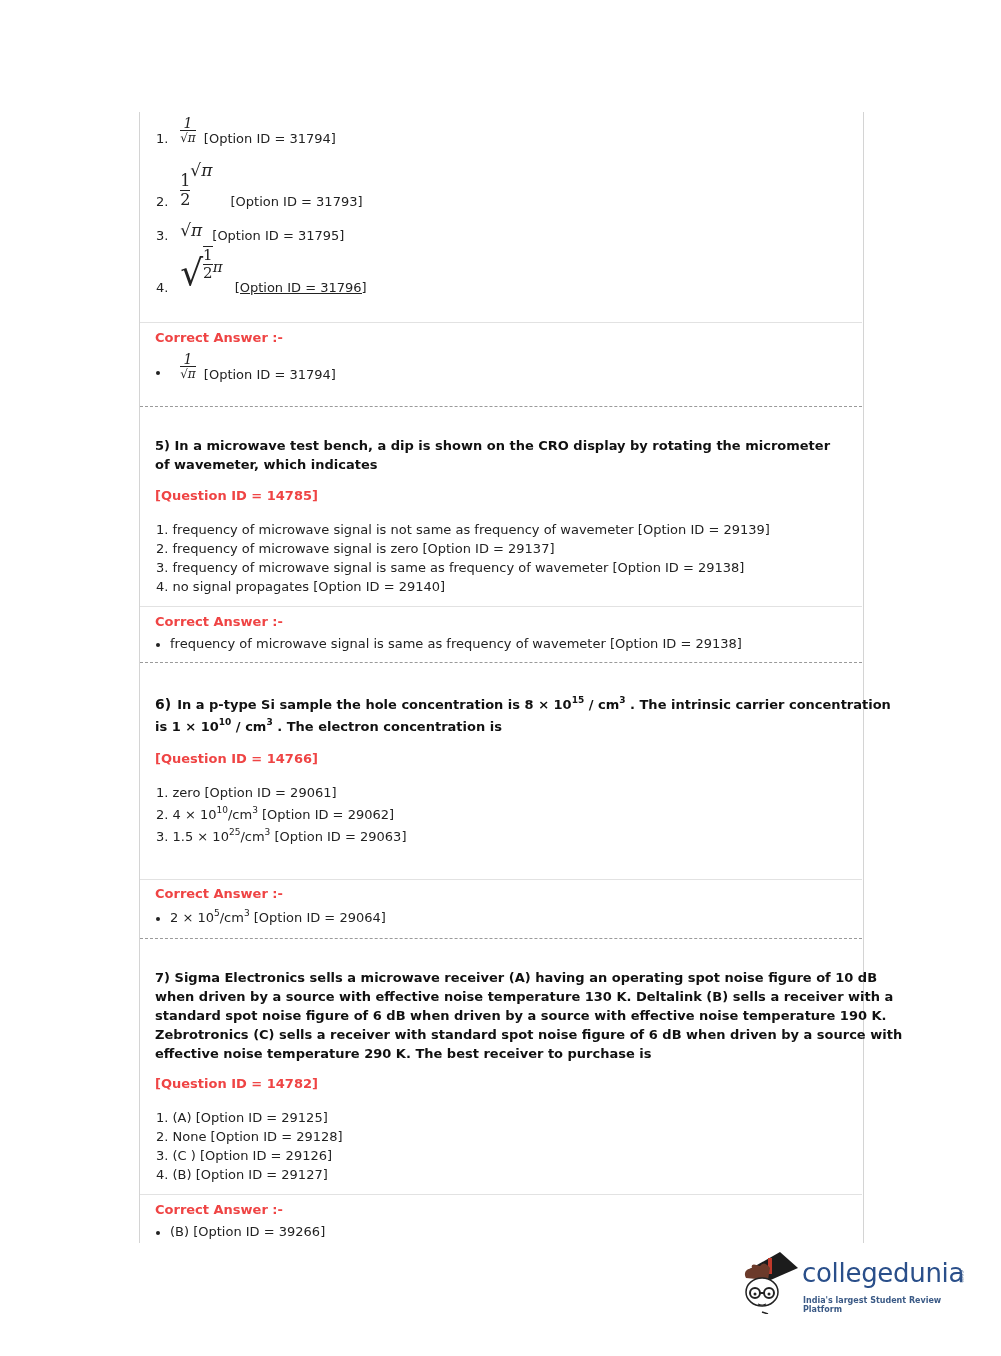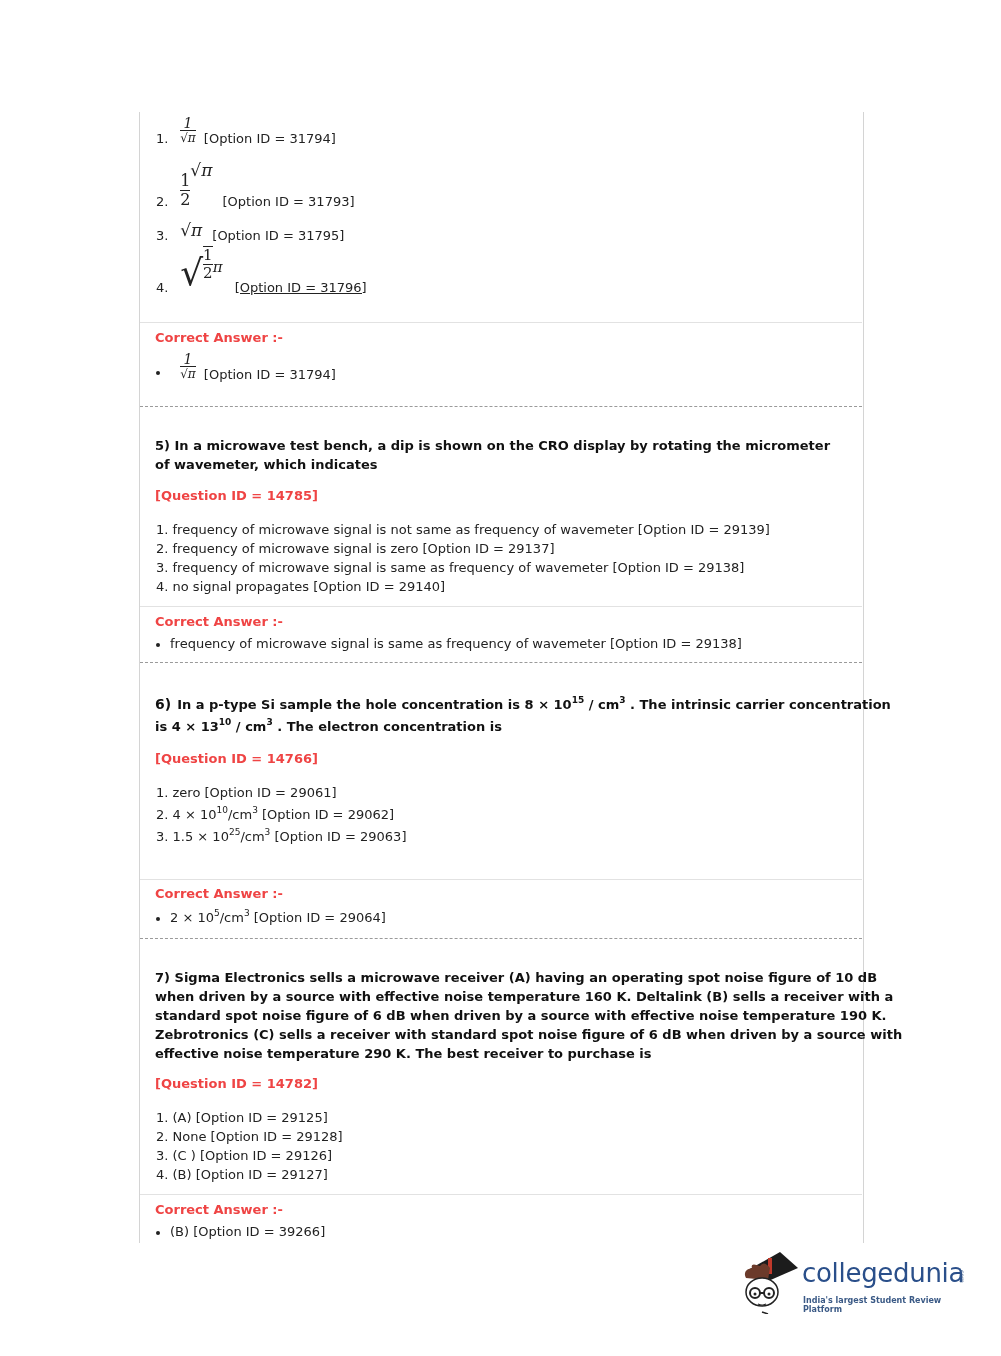--- a/index.html
+++ b/index.html
@@ -36,21 +36,21 @@
   <span style="display:inline-block;width:20px;vertical-align:bottom;">1.</span>
   <span class="frac math"><span class="num">1</span><span class="den" style="font-size:12px;">√π</span></span>
   <span style="vertical-align:bottom;margin-left:4px;">[Option ID = 31794]</span>
 </div>
 
 <div class="abs opt" style="left:156px;top:160px;">
   <span style="display:inline-block;width:20px;vertical-align:bottom;">2.</span>
   <span class="math" style="display:inline-block;vertical-align:bottom;font-style:normal;">
     <span class="frac"><span class="num" style="font-size:16px;line-height:18px;">1</span><span class="den" style="font-size:16px;line-height:18px;">2</span></span><span style="font-size:17px;vertical-align:18px;">√<i>π</i></span>
   </span>
-  <span style="vertical-align:bottom;margin-left:6px;">[Option ID = 31793]</span>
+  <span style="vertical-align:bottom;margin-left:14px;">[Option ID = 31793]</span>
 </div>
 
 <div class="abs opt" style="left:156px;top:220px;">
   <span style="display:inline-block;width:20px;">3.</span>
   <span class="math" style="font-size:17px;font-style:normal;vertical-align:4px;">√<i>π</i></span>
   <span style="margin-left:6px;">[Option ID = 31795]</span>
 </div>
 
 <div class="abs opt" style="left:156px;top:246px;">
   <span style="display:inline-block;width:20px;vertical-align:bottom;">4.</span>
@@ -85,40 +85,40 @@
 <div class="abs opt" style="left:156px;top:636px;">
   <span class="bullet"></span><span>frequency of microwave signal is same as frequency of wavemeter [Option ID = 29138]</span>
 </div>
 
 <div class="dash-sep" style="top:662px;"></div>
 
 <div class="abs qtext" style="left:155px;top:695px;">
   <span style="margin-right:6px;font-size:14px;">6)</span><span>In a p-type Si sample the hole concentration is 8 × 10</span><sup>15</sup><span> / cm</span><sup>3</sup><span> . The intrinsic carrier concentration</span>
 </div>
 <div class="abs qtext" style="left:155px;top:717px;">
-  <span>is 4 × 13</span><sup>10</sup><span> / cm</span><sup>3</sup><span> . The electron concentration is</span>
+  <span>is 1 × 10</span><sup>10</sup><span> / cm</span><sup>3</sup><span> . The electron concentration is</span>
 </div>
 <div class="abs bold" style="left:155px;top:751px;">[Question ID = 14766]</div>
 <div class="abs opt" style="left:156px;top:782px;line-height:22px;">
   <div><span>1. zero </span><span>[Option ID = 29061]</span></div>
   <div><span>2. 4 × 10</span><sup>10</sup><span>/cm</span><sup>3</sup><span> [Option ID = 29062]</span></div>
   <div><span>3. 1.5 × 10</span><sup>25</sup><span>/cm</span><sup>3</sup><span> [Option ID = 29063]</span></div>
 </div>
 
 <div class="solid-sep" style="top:879px;"></div>
 <div class="abs bold" style="left:155px;top:886px;">Correct Answer :-</div>
 <div class="abs opt" style="left:156px;top:910px;">
   <span class="bullet"></span><span>2 × 10</span><sup>5</sup><span>/cm</span><sup>3</sup><span> [Option ID = 29064]</span>
 </div>
 
 <div class="dash-sep" style="top:938px;"></div>
 
 <div class="abs qtext" style="left:155px;top:968px;">
   <div>7)  Sigma Electronics sells a microwave receiver (A) having an operating spot noise figure of 10 dB</div>
-  <div>when driven by a source with effective noise temperature 160 K. Deltalink (B) sells a receiver with a</div>
+  <div>when driven by a source with effective noise temperature 130 K. Deltalink (B) sells a receiver with a</div>
   <div>standard spot noise figure of 6 dB when driven by a source with effective noise temperature 190 K.</div>
   <div>Zebrotronics (C) sells a receiver with standard spot noise figure of 6 dB when driven by a source with</div>
   <div>effective noise temperature 290 K. The best receiver to purchase is</div>
 </div>
 <div class="abs bold" style="left:155px;top:1076px;">[Question ID = 14782]</div>
 <div class="abs opt" style="left:156px;top:1108px;line-height:19px;">
   <div>1. (A) [Option ID = 29125]</div>
   <div>2. None [Option ID = 29128]</div>
   <div>3. (C ) [Option ID = 29126]</div>
   <div>4. (B) [Option ID = 29127]</div>

